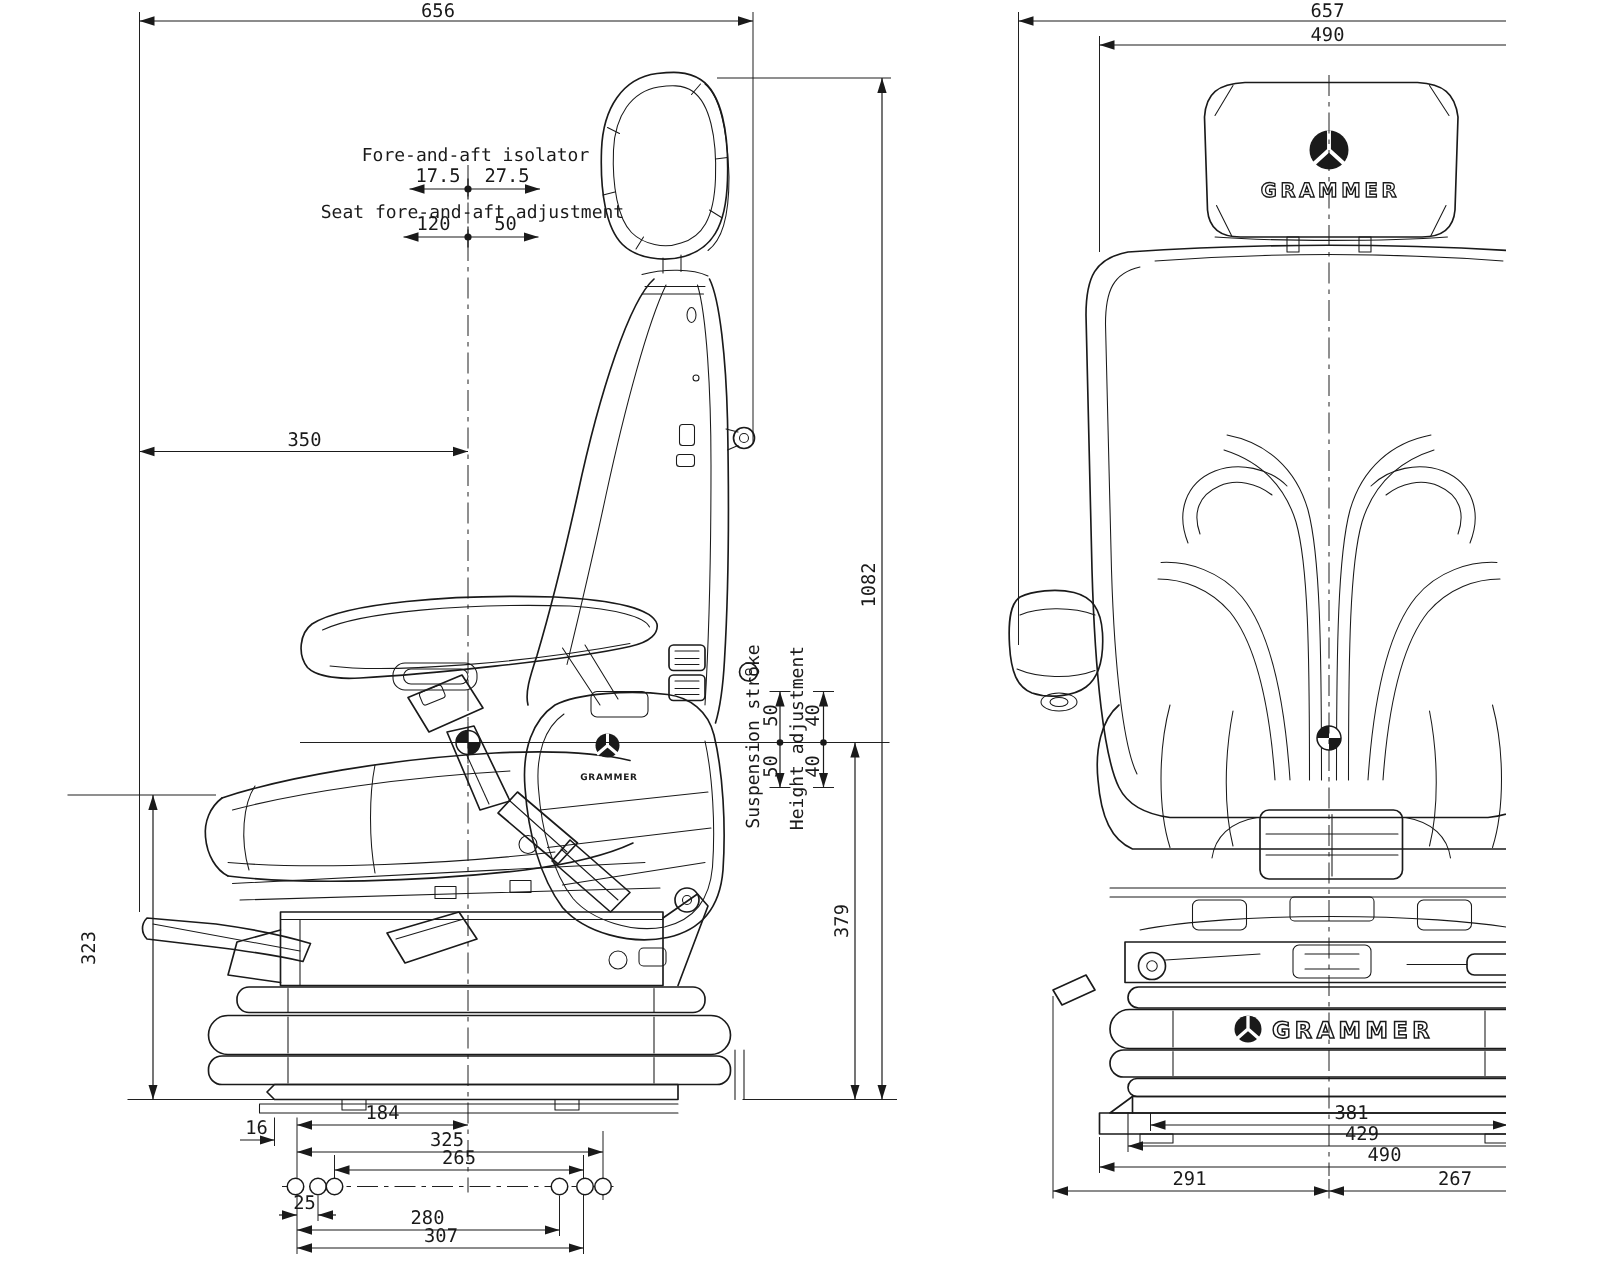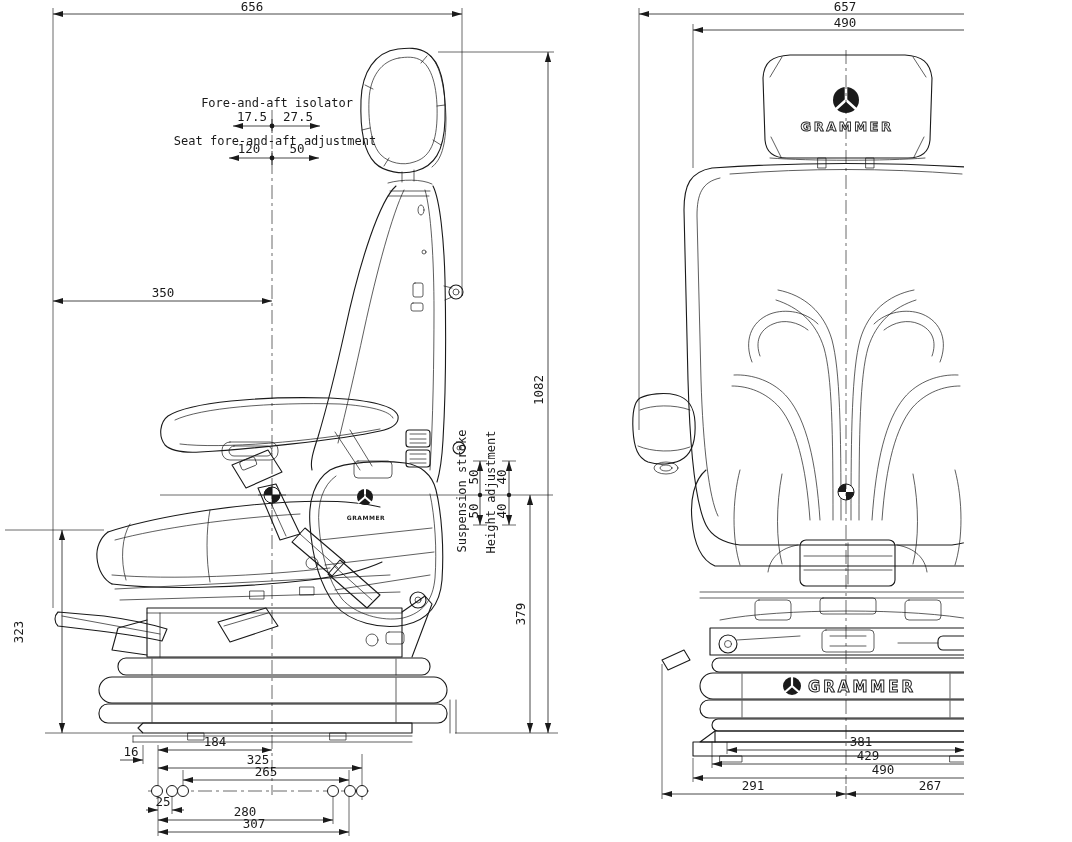--- a/index.html
+++ b/index.html
@@ -1,17 +1,17 @@
 <!DOCTYPE html>
 <html><head>
 <meta charset="utf-8">
 <style>
   html,body{margin:0;padding:0;background:#ffffff;}
   .canvas{position:relative;width:964px;height:842px;background:#fff;overflow:hidden;
-          font-family:"DejaVu Sans Mono", monospace;}
+          font-family:"DejaVu Sans Mono", monospace;margin-left:40px;}
   svg{display:block}
   .o{fill:none;stroke:#1a1a1a;stroke-width:1.1;stroke-linejoin:round;stroke-linecap:round;}
   .s{fill:none;stroke:#1a1a1a;stroke-width:0.7;stroke-linejoin:round;stroke-linecap:round;}
   .dl{stroke:#1a1a1a;stroke-width:0.8;fill:none;}
   .xl{stroke:#1a1a1a;stroke-width:0.65;fill:none;}
   .cl{stroke:#1a1a1a;stroke-width:0.65;fill:none;stroke-dasharray:14 4 3 4;}
   .hole{fill:#fff;stroke:#1a1a1a;stroke-width:1;}
   .dt{font:12.5px "DejaVu Sans Mono", monospace;fill:#1a1a1a;text-anchor:middle;}
   .lb{font:12px "DejaVu Sans Mono", monospace;fill:#1a1a1a;text-anchor:middle;}
   .brandHead{font-family:"DejaVu Sans",sans-serif;font-weight:bold;font-size:13px;

